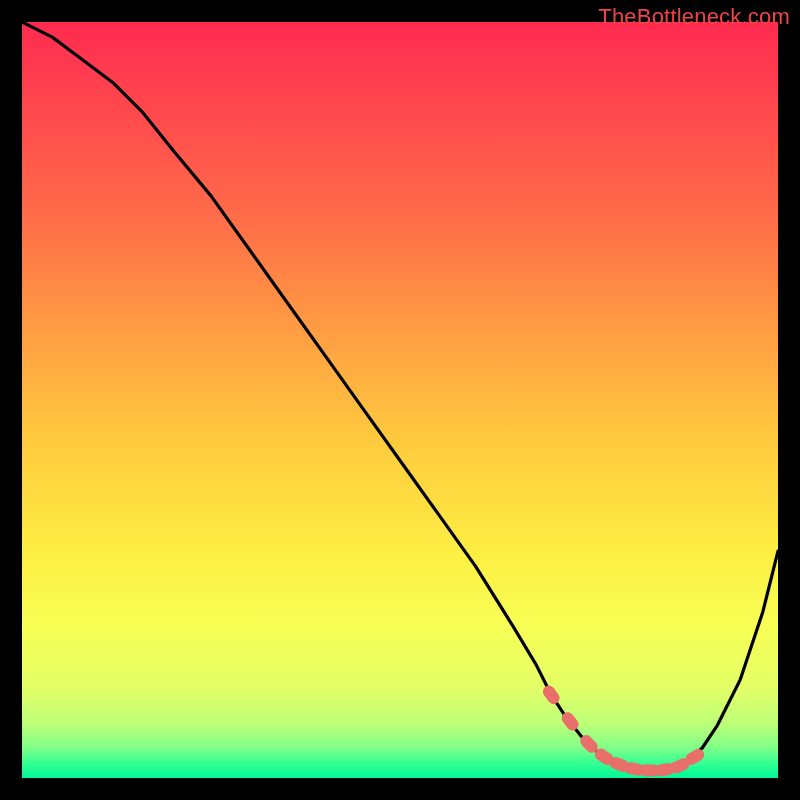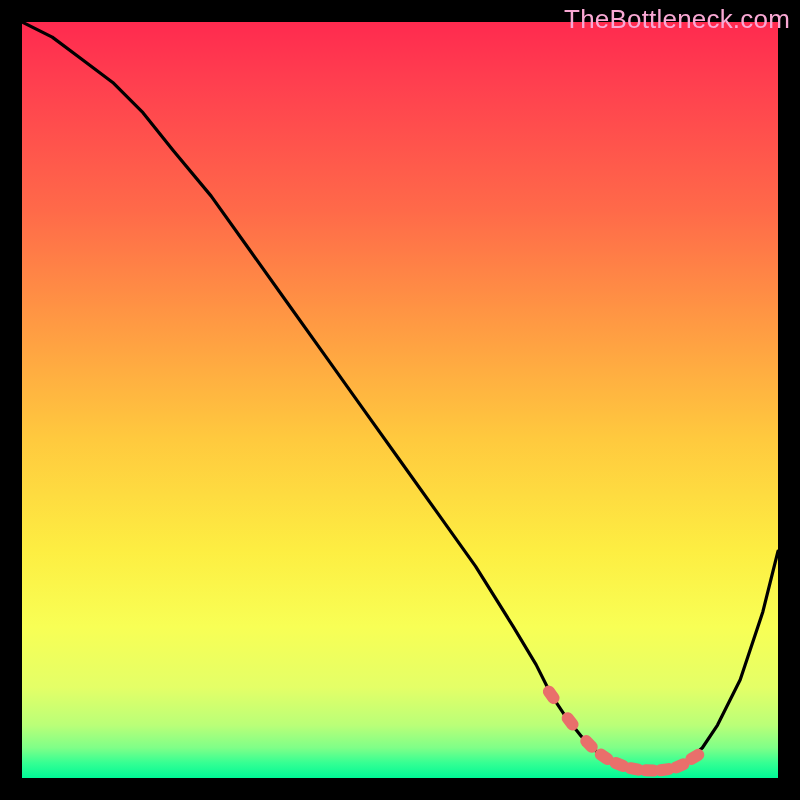--- a/index.html
+++ b/index.html
@@ -53,22 +53,22 @@
     position: absolute;
     left: 0;
     top: 0;
     width: 756px;
     height: 756px;
   }
   .watermark {
     position: absolute;
     top: 4px;
     right: 10px;
-    color: #f9a8d4;
-    font-size: 26px;
+    color: #ef4444;
+    font-size: 22px;
     font-weight: 500;
     letter-spacing: 0.2px;
   }
 </style>
 </head>
 <body>
 
 <div class="frame">
   <div class="plot">
     <div class="gradient"></div>

